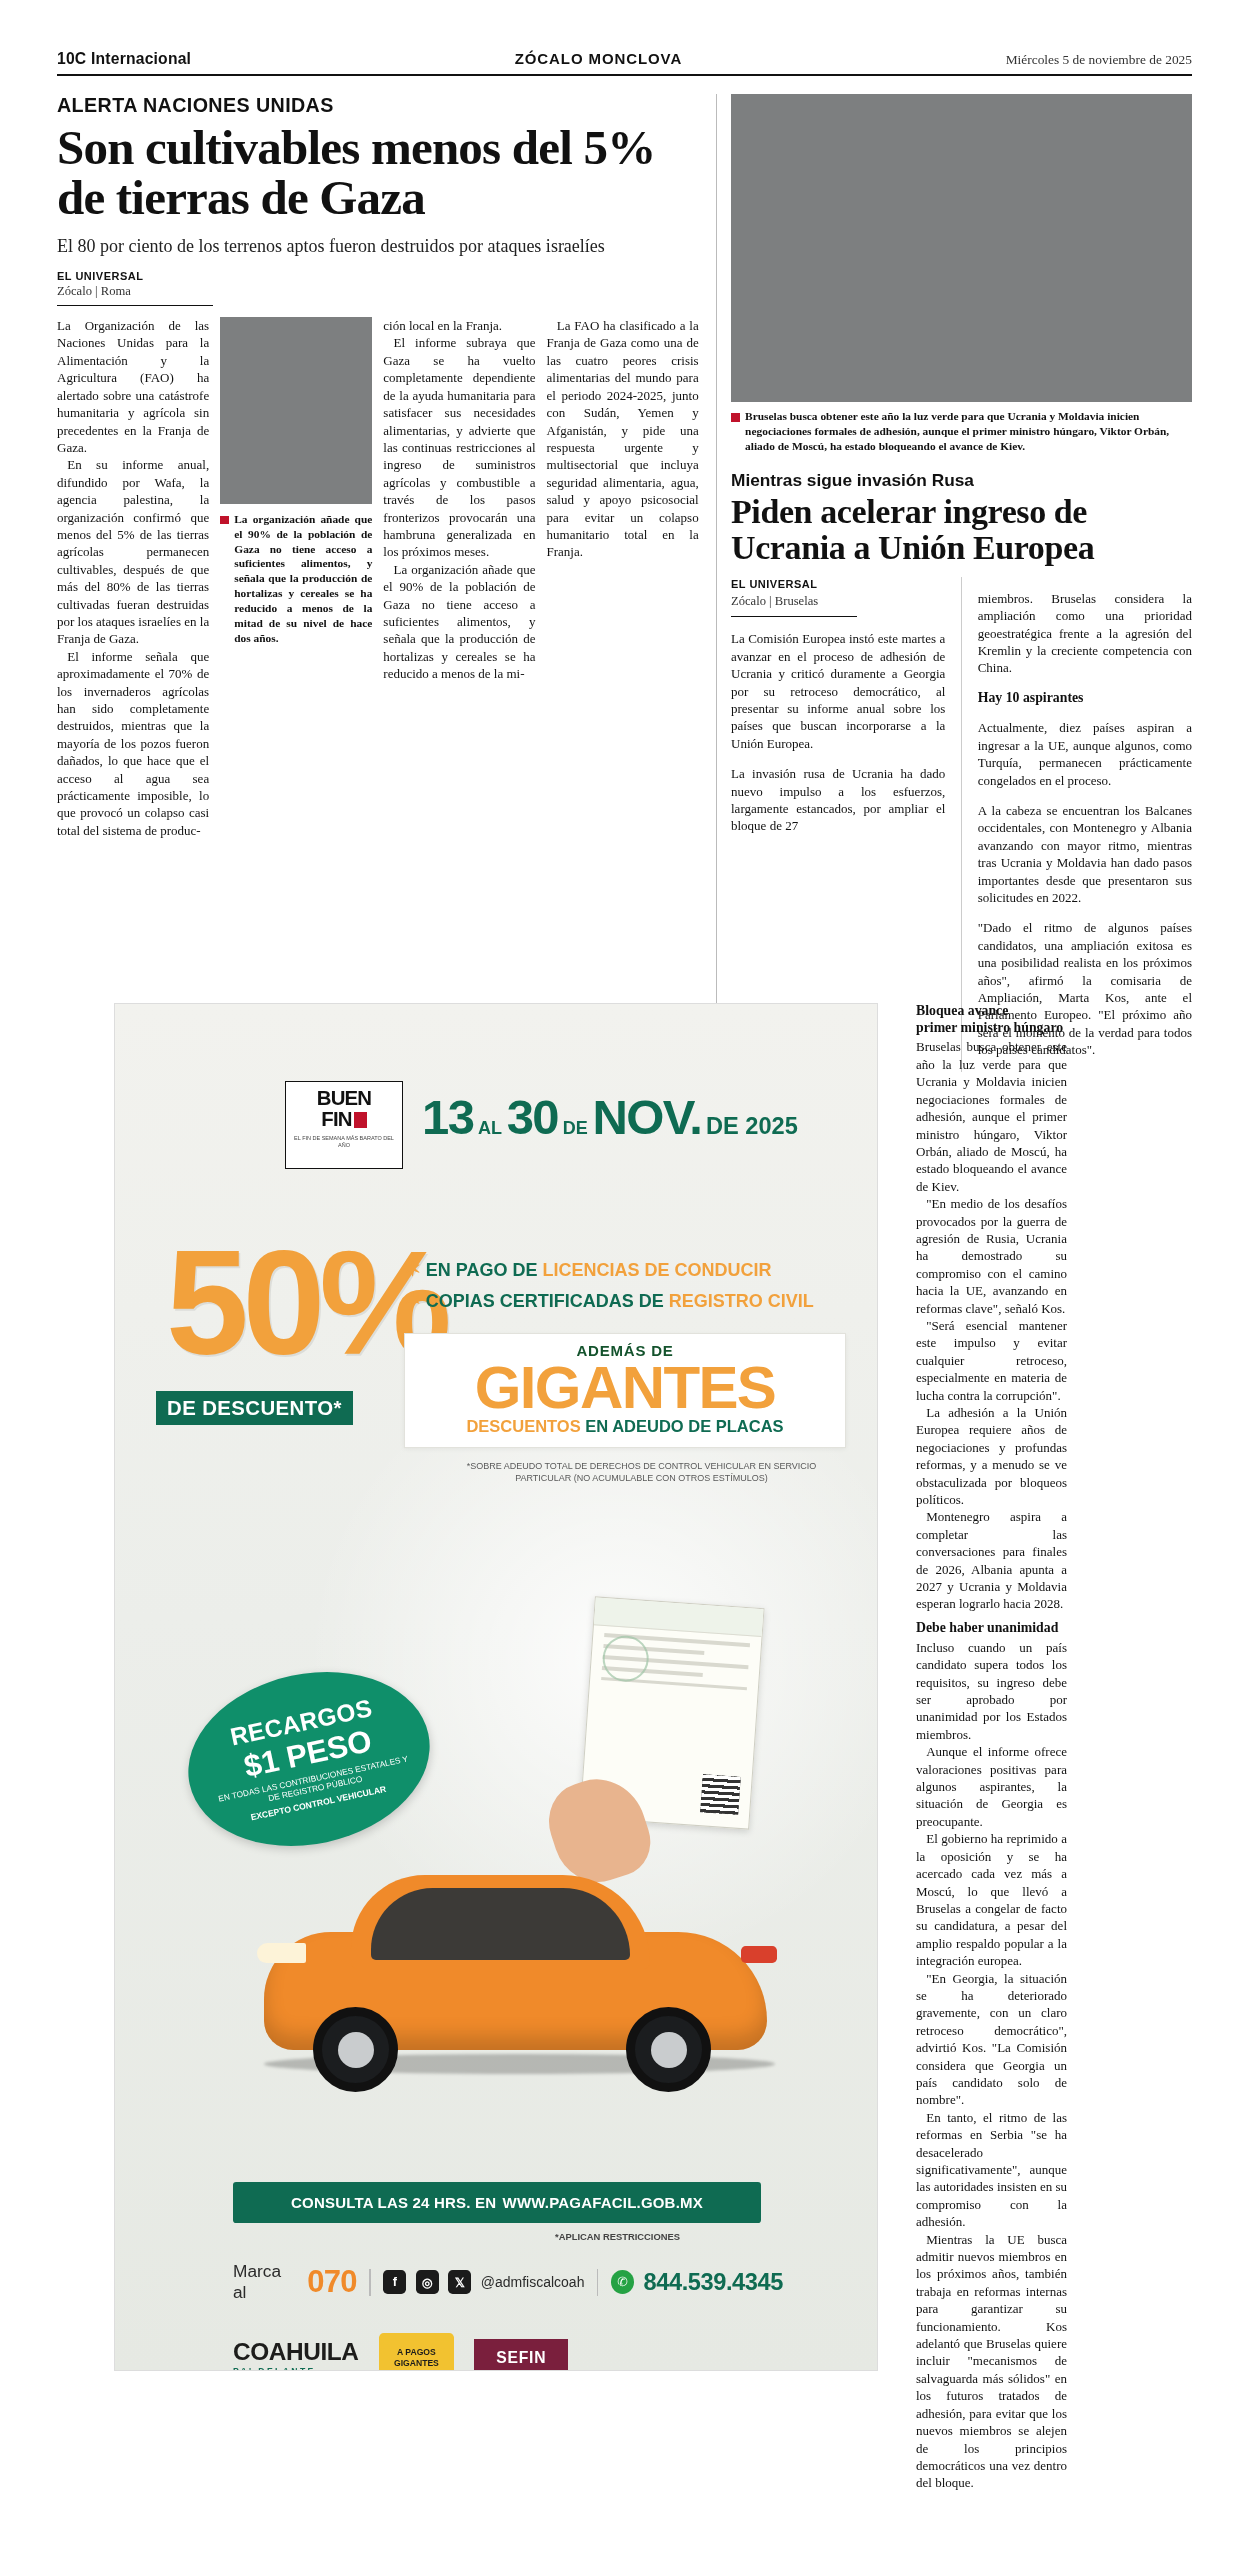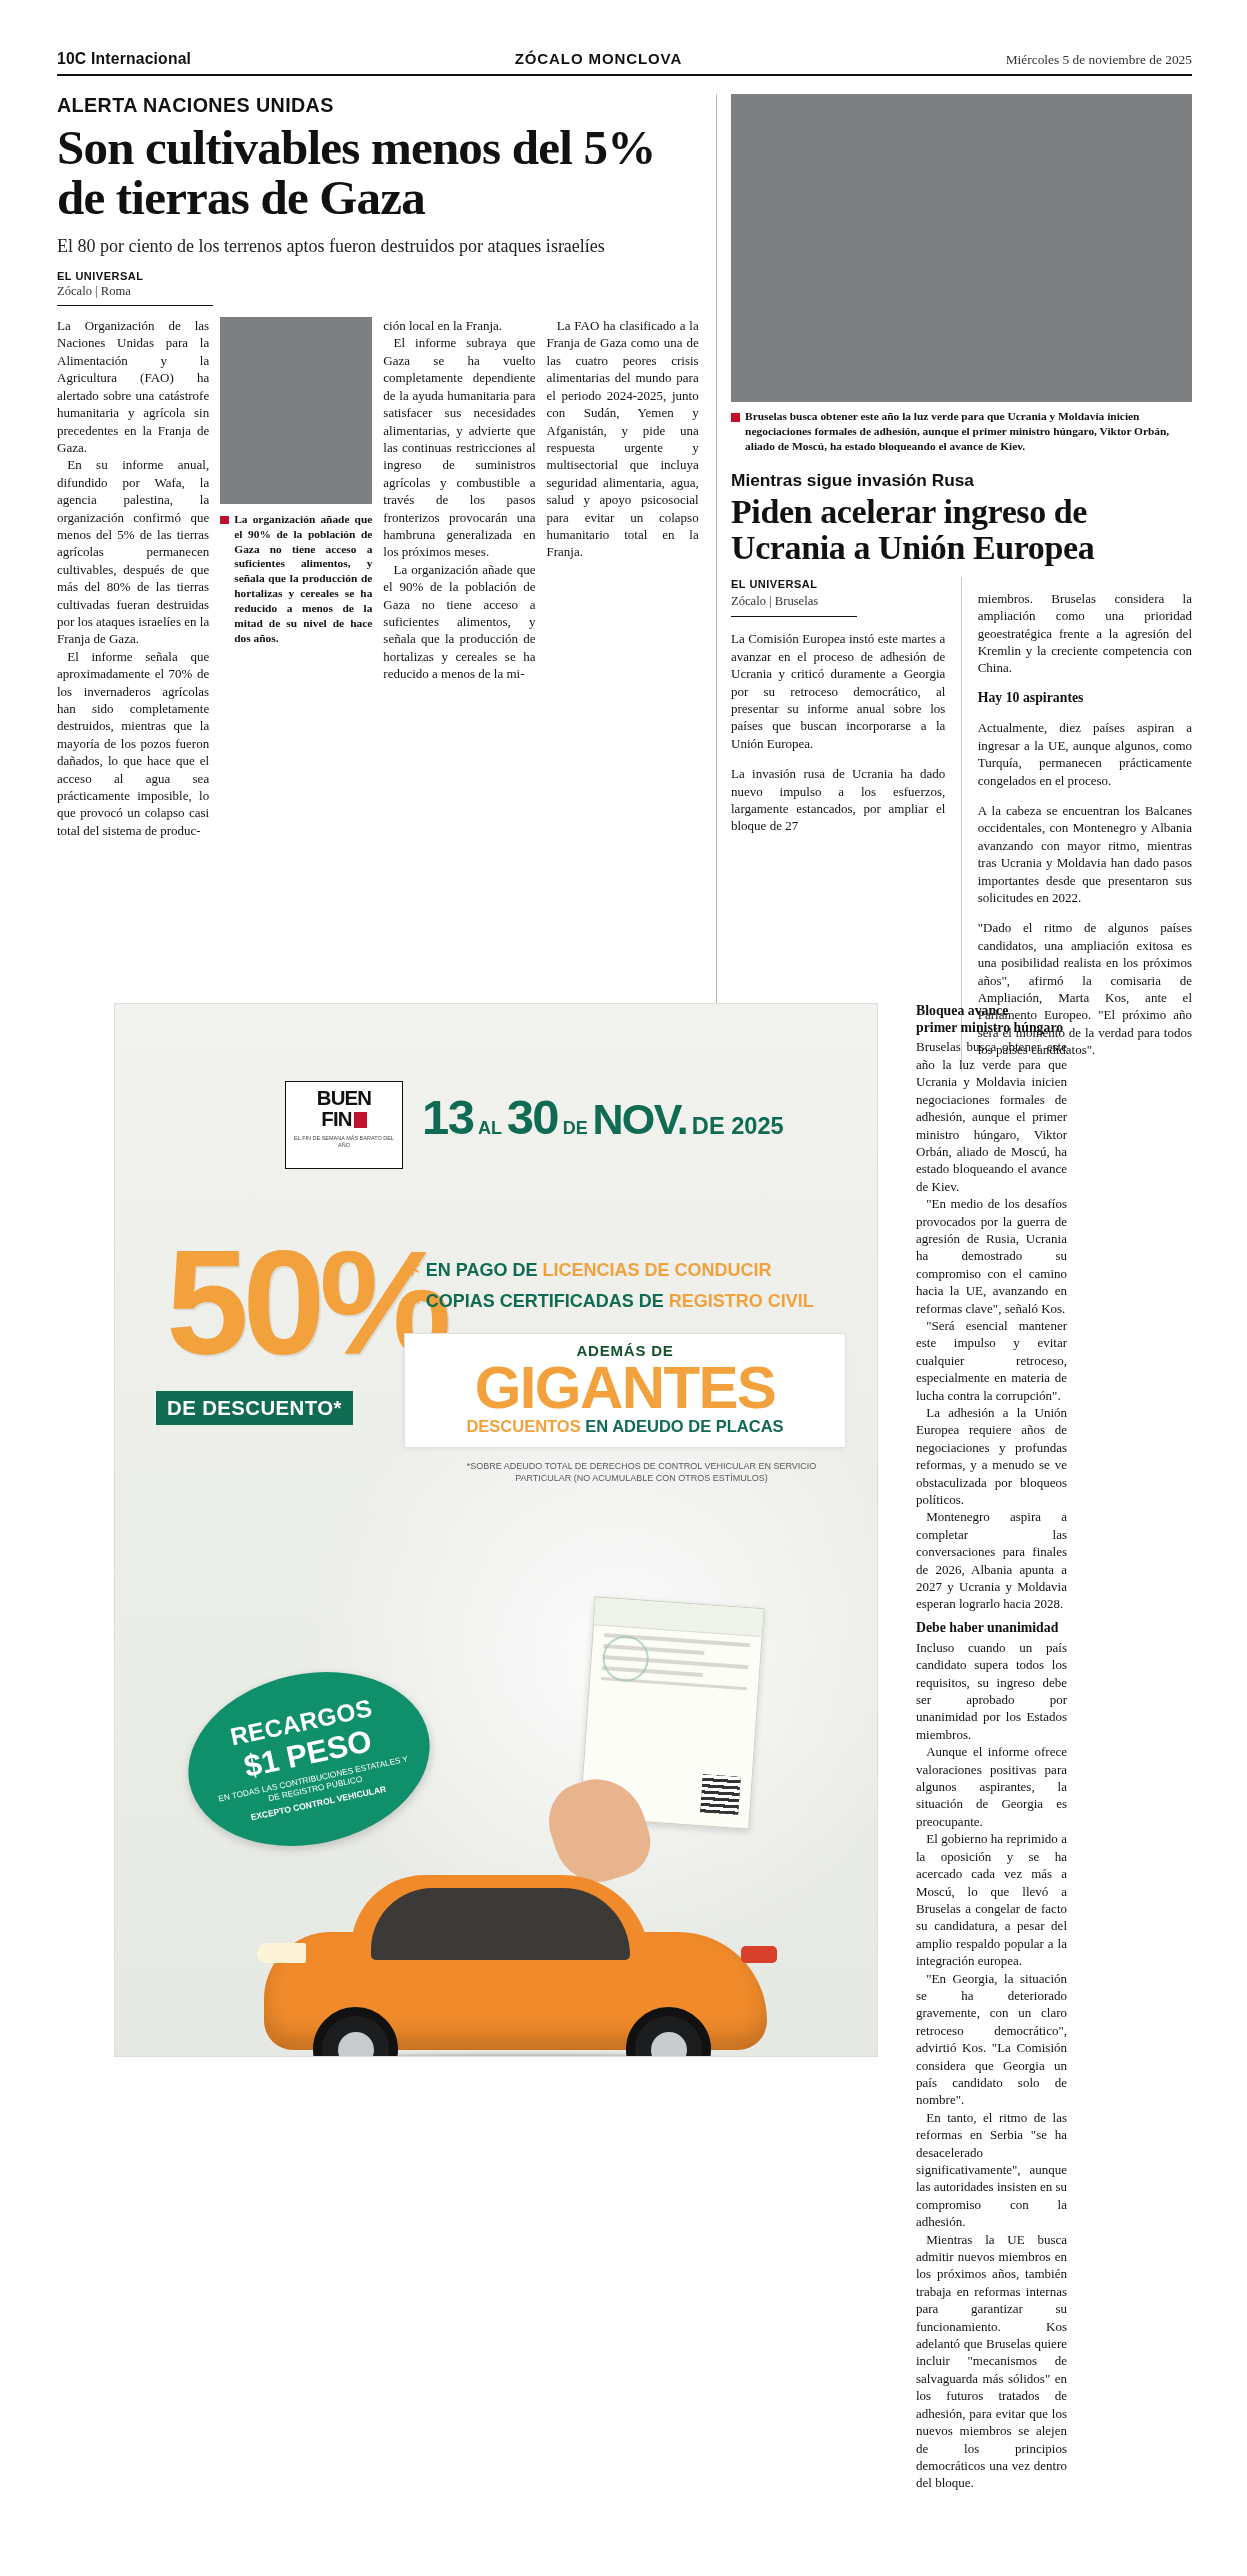--- a/index.html
+++ b/index.html
@@ -54,37 +54,37 @@
     color:#111;margin:0 0 11px 0;letter-spacing:-0.4px;}
 
   .r-cols{display:flex;margin-top:7.9px;}
   .rc{width:222px;font-size:13px;line-height:1.34;text-align:justify;color:#111;}
   .rc.first{padding-right:15.7px;border-right:0.8px solid #ccc;}
   .rc.second{padding-left:15.7px;}
   .subhead{font-family:"Liberation Serif",serif;font-weight:bold;font-size:13.8px;line-height:1.2;
     margin:7px 0 2.4px 0;}
 
   
-  .ad{position:absolute;left:57px;top:953px;width:764px;height:1054px;
+  .ad{position:absolute;left:57px;top:953px;width:764px;height:1368px;
     background:linear-gradient(180deg,#f2f2ee 0%,#eceeea 45%,#e6e9e3 100%);
     border:0.8px solid #ddd;box-sizing:border-box;overflow:hidden;}
   .ad-sheen{position:absolute;right:-94px;top:299px;width:708px;height:708px;border-radius:50%;
     background:radial-gradient(circle at 50% 50%, rgba(255,255,255,.85), rgba(255,255,255,0) 62%);}
   .bf-logo{position:absolute;left:170px;top:77px;width:118px;height:88px;background:#fff;
     border:1.6px solid #111;box-sizing:border-box;padding:6.3px 4.7px;text-align:center;}
   .bf-buen{font-family:"Liberation Sans",sans-serif;font-weight:bold;font-size:20.4px;letter-spacing:-0.8px;color:#111;line-height:1;}
   .bf-fin{font-family:"Liberation Sans",sans-serif;font-weight:bold;font-size:20.4px;letter-spacing:-0.8px;color:#111;line-height:1;}
   .bf-bar{display:inline-block;width:12.6px;height:15.7px;background:#c0122b;vertical-align:-2.4px;margin-left:2.4px;}
   .bf-sub{font-family:"Liberation Sans",sans-serif;font-size:5.5px;color:#444;line-height:1.25;margin-top:6.3px;}
   .bf-dates{position:absolute;left:307px;top:85px;font-family:"Liberation Sans",sans-serif;
     font-weight:bold;color:#0f6b52;font-size:0;white-space:nowrap;}
   .bf-dates span{display:inline-block;vertical-align:baseline;}
   .d-big{font-size:49px;letter-spacing:-1.6px;}
   .d-mid{font-size:18px;margin:0 4.7px;text-align:right;}
-  .d-nov{font-size:43px;letter-spacing:-1.6px;}
+  .d-nov{font-size:49px;letter-spacing:-1.6px;}
   .d-small{font-size:23.6px;margin-left:4.7px;}
 
   .fifty{position:absolute;left:31px;top:236px;font-family:"Liberation Sans",sans-serif;
     font-weight:bold;font-size:149px;line-height:.85;color:#f2a13c;letter-spacing:-6.3px;
     text-shadow:1.6px 1.6px 0 rgba(0,0,0,.08);margin-left:20px;}
   .fifty-sub{position:absolute;left:41px;top:387px;background:#0f6b52;color:#fff;
     font-family:"Liberation Sans",sans-serif;font-weight:bold;font-size:20.4px;padding:5.5px 11px;letter-spacing:0.4px;}
 
   .bullets{position:absolute;left:289px;top:250px;width:440px;}
   .bullet{font-family:"Liberation Sans",sans-serif;font-weight:bold;font-size:18px;color:#0f6b52;line-height:1.5;}

